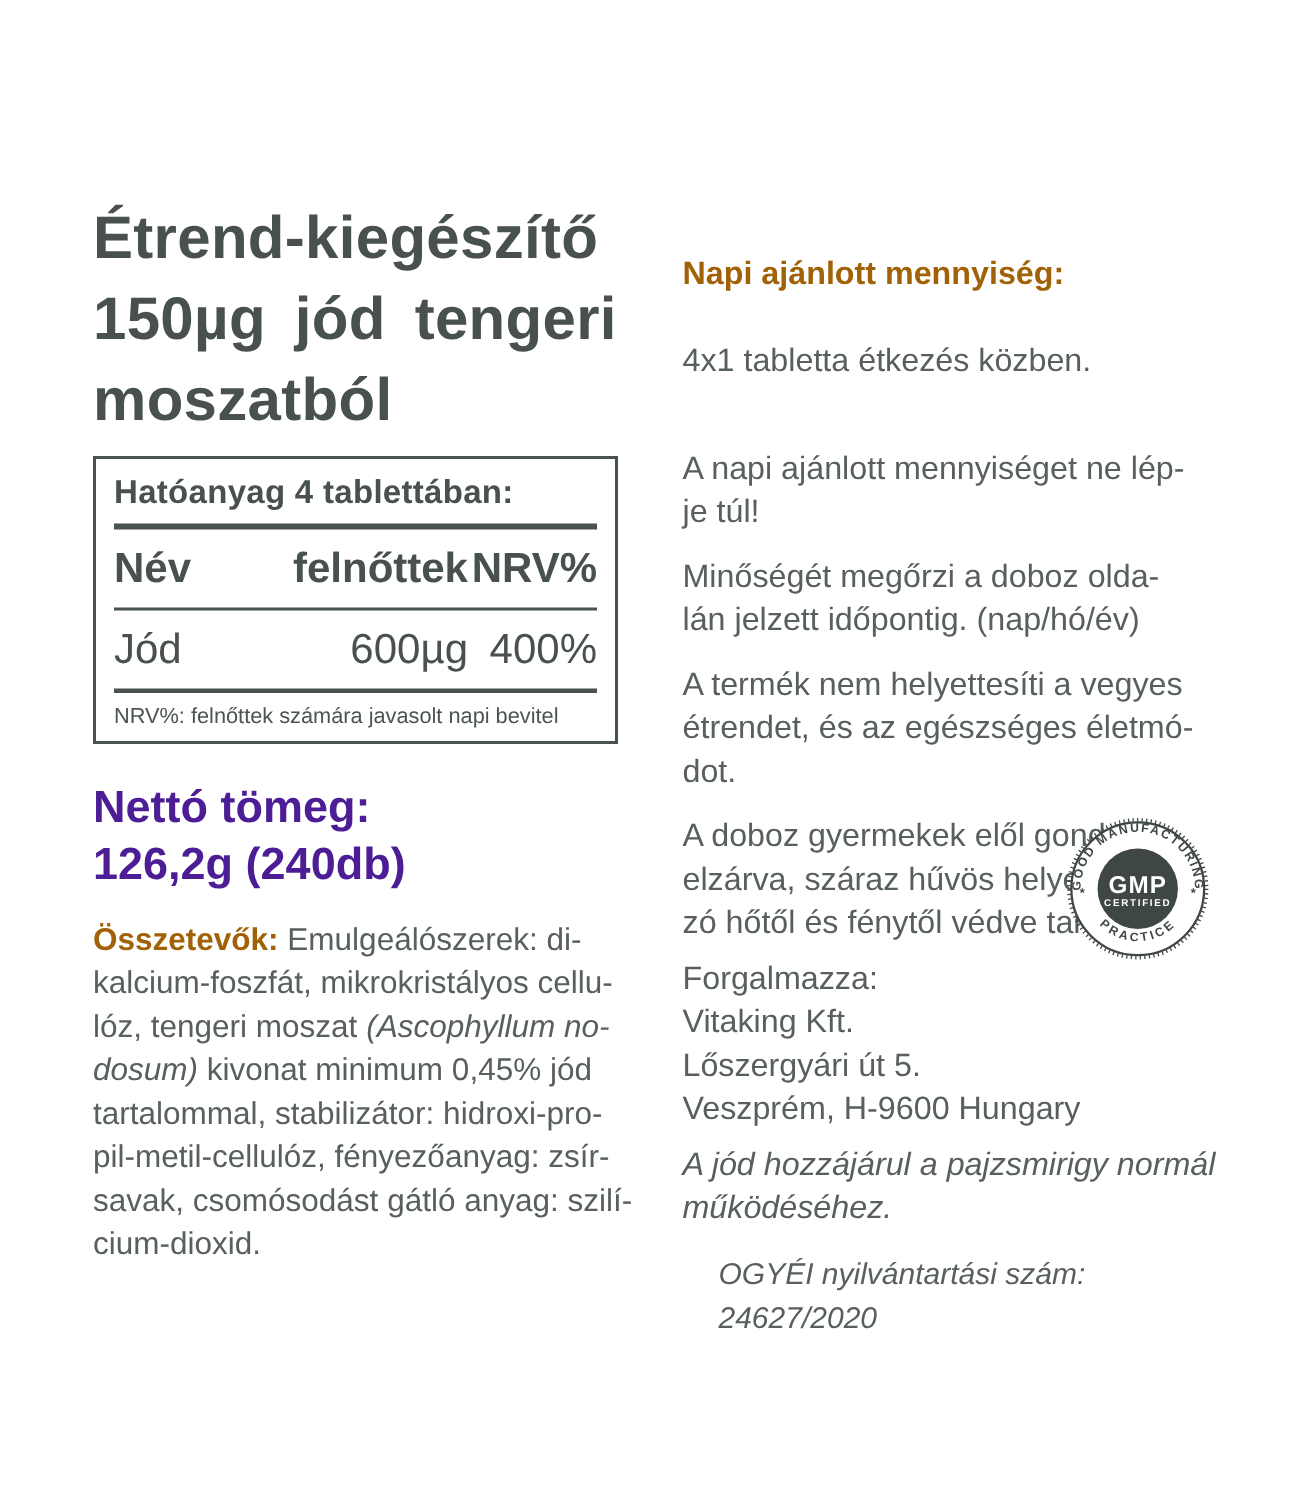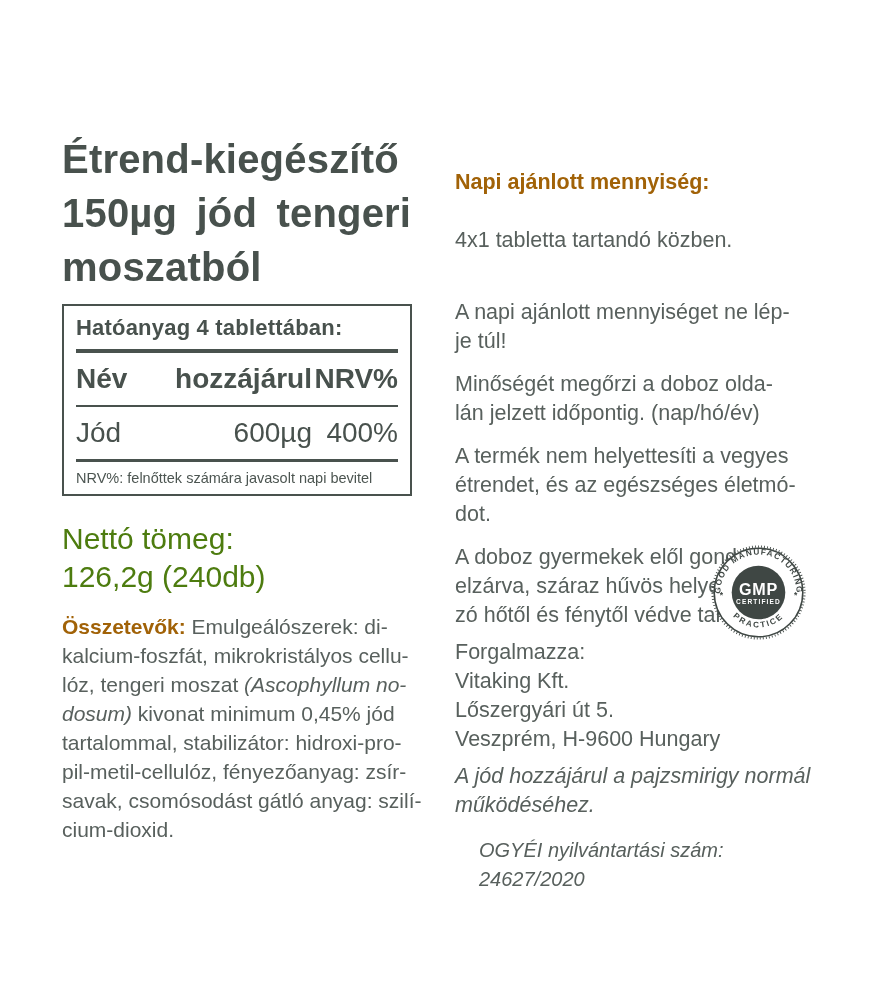--- a/index.html
+++ b/index.html
@@ -25,21 +25,21 @@
   .facts-caption { font-size:22px; font-weight:bold; letter-spacing:0.2px; }
   .rule { background:#49524e; border:0; margin:8px 0; }
   .rule.thick { height:4px; }
   .rule.thin  { height:2px; }
   .rule.mid   { height:3px; }
   .facts-row { display:grid; grid-template-columns:90px 1fr 86px; font-size:28px; padding:2px 0; }
   .facts-row.head { font-weight:bold; }
   .facts-row .c2, .facts-row .c3 { text-align:right; }
   .facts-footnote { font-size:14.5px; margin-top:3px; color:#4c5551; }
 
-  .netweight { margin-top:24px; font-size:30px; font-weight:normal; line-height:38px; color:#4d7c0f; }
+  .netweight { margin-top:24px; font-size:30px; font-weight:bold; line-height:38px; color:#4c1d95; }
 
   .ingredients {
     margin:16px 0 0; width:364px; font-size:21px; line-height:29px;
     white-space:pre-line; color:#58605d; text-align:left;
   }
   .ingredients b { color:#a16207; }
 
   
   .col-right { position:absolute; left:455px; top:139px; width:368px; font-size:21.5px; line-height:29px; }
   .block { margin:0 0 14px; white-space:pre-line; }
@@ -66,21 +66,21 @@
 
     <h1 class="title">Étrend-kiegészítő
 150µg jód tengeri
 moszatból</h1>
 
     <div class="facts-table">
       <div class="facts-caption">Hatóanyag 4 tablettában:</div>
       <div class="rule thick"></div>
       <div class="facts-row head">
         <span class="c1">Név</span>
-        <span class="c2">hozzájárul</span>
+        <span class="c2">felnőttek</span>
         <span class="c3">NRV%</span>
       </div>
       <div class="rule thin"></div>
       <div class="facts-row">
         <span class="c1">Jód</span>
         <span class="c2">600µg</span>
         <span class="c3">400%</span>
       </div>
       <div class="rule mid"></div>
       <div class="facts-footnote">NRV%: felnőttek számára javasolt napi bevitel</div>
@@ -98,21 +98,21 @@
 tartalommal, stabilizátor: hidroxi-pro-
 pil-metil-cellulóz, fényezőanyag: zsír-
 savak, csomósodást gátló anyag: szilí-
 cium-dioxid.</span></p>
   </div>
 
   <div class="col-right">
 
     <div class="block">
       <div class="bold-line">Napi ajánlott mennyiség:</div>
-      <div>4x1 tabletta tartandó közben.</div>
+      <div>4x1 tabletta étkezés közben.</div>
     </div>
 
     <p class="block">A napi ajánlott mennyiséget ne lép-
 je túl!</p>
 
     <p class="block">Minőségét megőrzi a doboz olda-
 lán jelzett időpontig. (nap/hó/év)</p>
 
     <p class="block">A termék nem helyettesíti a vegyes
 étrendet, és az egészséges életmó-

